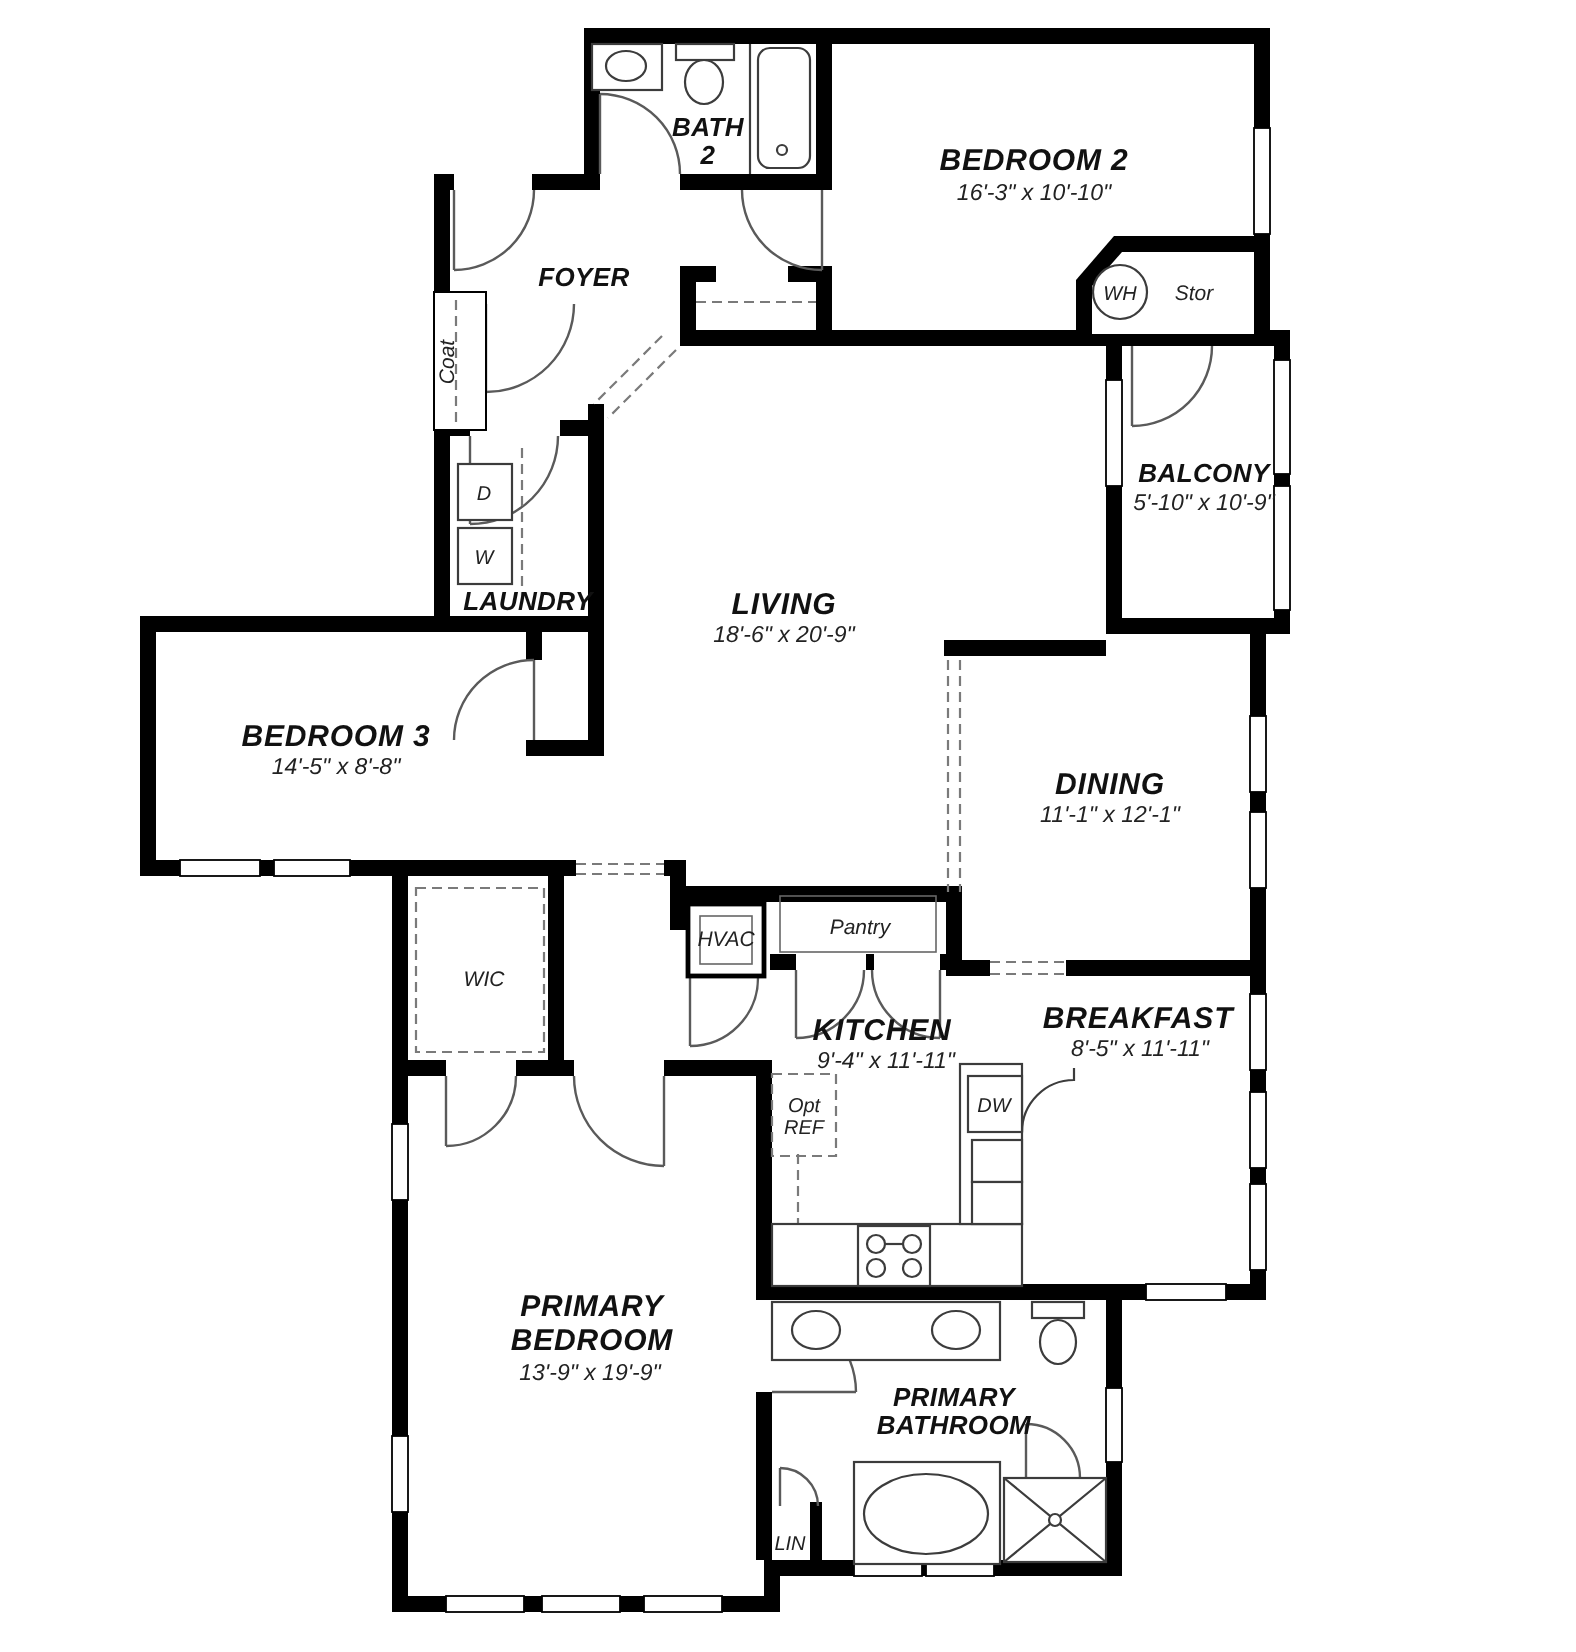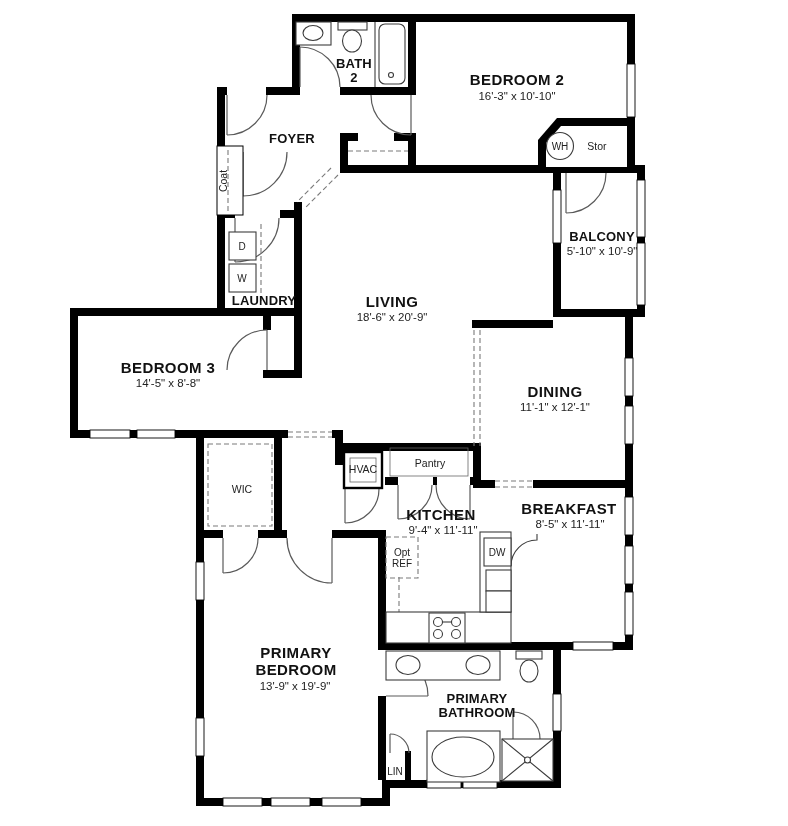--- a/index.html
+++ b/index.html
@@ -1,17 +1,17 @@
 <!DOCTYPE html>
 <html><head>
 <meta charset="utf-8">
 <style>
   html,body{margin:0;padding:0;background:#ffffff;}
   .stage{position:relative;width:788px;height:826px;background:#fff;overflow:hidden;
-         font-family:"Liberation Sans", sans-serif;}
+         font-family:"Liberation Sans", sans-serif;font-style:italic;}
   svg{display:block}
   .room-name{font-family:"Liberation Sans",sans-serif;font-weight:bold;font-size:15px;
              fill:#111;letter-spacing:.4px;text-anchor:middle;}
   .room-name.sm{font-size:13px;letter-spacing:.2px;}
   .room-dims{font-family:"Liberation Sans",sans-serif;font-size:11.5px;fill:#222;text-anchor:middle;}
   .small-label{font-family:"Liberation Sans",sans-serif;font-size:10.5px;fill:#222;text-anchor:middle;}
   .tiny-label{font-family:"Liberation Sans",sans-serif;font-size:10px;fill:#222;text-anchor:middle;}
   .wall{fill:#000;stroke:none;}
   .win{fill:#fff;stroke:#000;stroke-width:0.9;}
   .door{fill:none;stroke:#5a5a5a;stroke-width:1.2;}

